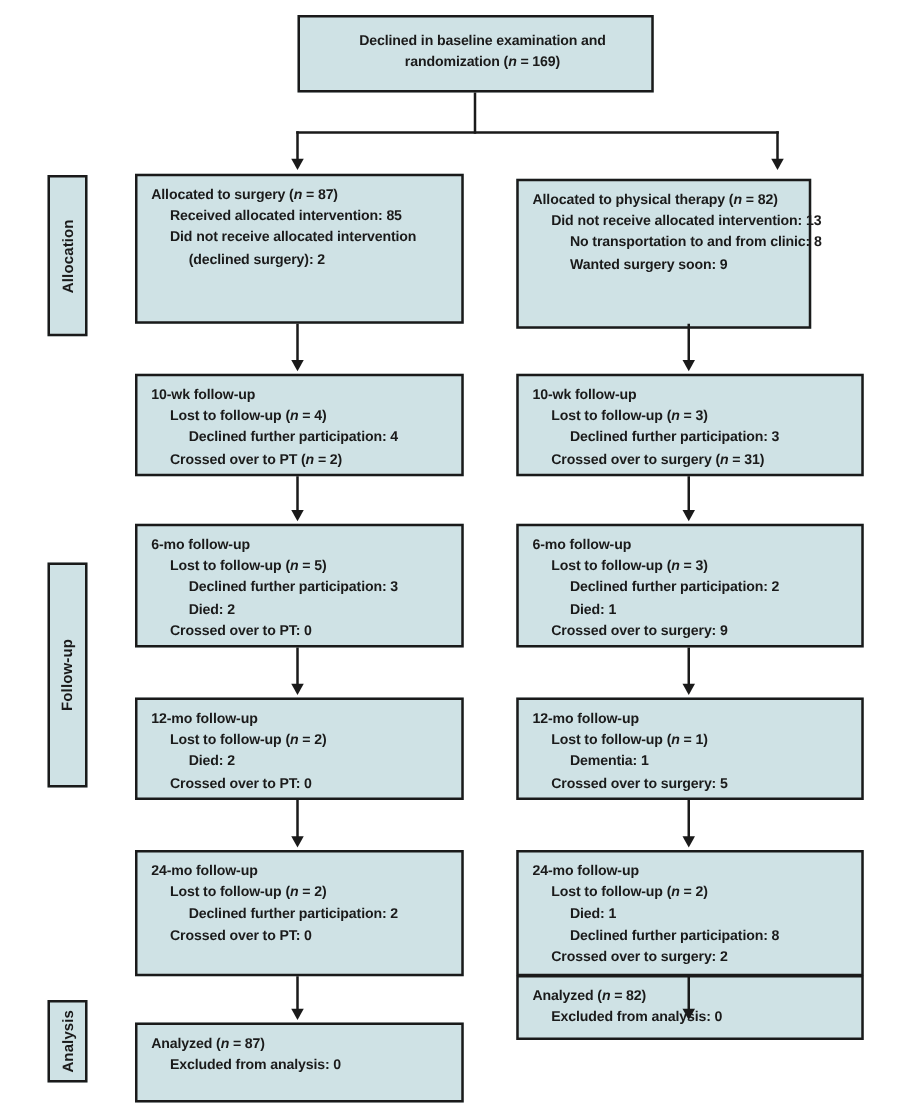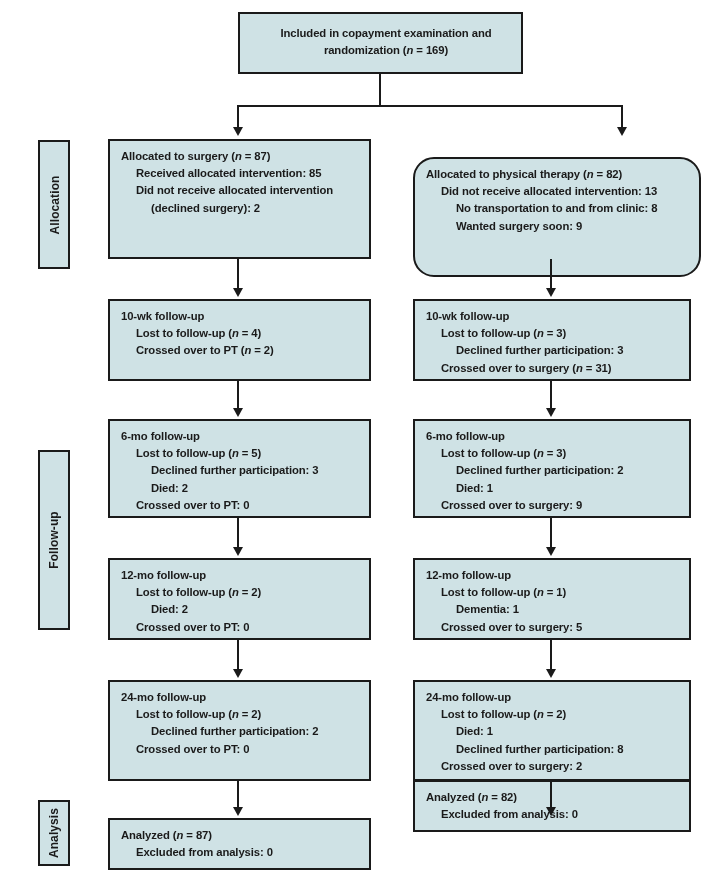--- a/index.html
+++ b/index.html
@@ -81,21 +81,21 @@
     border-left: 5px solid transparent;
     border-right: 5px solid transparent;
     border-top: 9px solid #1a1a1a;
   }
 </style>
 </head>
 <body>
 
 <div class="box center" style="left:238px; top:12px; width:285px; height:62px;">
   <div class="box-inner">
-    <div class="box-text">Included in copayment examination and</div>
+    <div class="box-text">Declined in baseline examination and</div>
     <div class="box-text">randomization (<em class="n">n</em> = 169)</div>
   </div>
 </div>
 
 <div class="vline" style="left:379px; top:74px; width:2px; height:33px;"></div>
 <div class="hline" style="left:237px; top:105px; width:386px; height:2px;"></div>
 <div class="vline" style="left:237px; top:105px; width:2px; height:24px;"></div>
 <div class="arrowhead" style="left:233px; top:127px;"></div>
 <div class="vline" style="left:621px; top:105px; width:2px; height:24px;"></div>
 <div class="arrowhead" style="left:617px; top:127px;"></div>
@@ -116,20 +116,21 @@
       <div class="box-text i2">Received allocated intervention: 85</div>
       <div class="box-text i2">Did not receive allocated intervention</div>
       <div class="box-text i3">(declined surgery): 2</div>
     </div>
 </div>
 
 <div class="box" style="left:108px; top:299px; width:263px; height:82px;">
   <div class="box-inner">
       <div class="box-text i1">10-wk follow-up</div>
       <div class="box-text i2">Lost to follow-up (<em class="n">n</em> = 4)</div>
+      <div class="box-text i3">Declined further participation: 4</div>
       <div class="box-text i2">Crossed over to PT (<em class="n">n</em> = 2)</div>
     </div>
 </div>
 
 <div class="box" style="left:108px; top:419px; width:263px; height:99px;">
   <div class="box-inner">
       <div class="box-text i1">6-mo follow-up</div>
       <div class="box-text i2">Lost to follow-up (<em class="n">n</em> = 5)</div>
       <div class="box-text i3">Declined further participation: 3</div>
       <div class="box-text i3">Died: 2</div>
@@ -148,21 +149,21 @@
 
 <div class="box" style="left:108px; top:680px; width:263px; height:101px;">
   <div class="box-inner">
       <div class="box-text i1">24-mo follow-up</div>
       <div class="box-text i2">Lost to follow-up (<em class="n">n</em> = 2)</div>
       <div class="box-text i3">Declined further participation: 2</div>
       <div class="box-text i2">Crossed over to PT: 0</div>
     </div>
 </div>
 
-<div class="box" style="left:108px; top:818px; width:263px; height:52px;">
+<div class="box" style="left:108px; top:818px; width:263px; height:64px;">
   <div class="box-inner">
       <div class="box-text i1">Analyzed (<em class="n">n</em> = 87)</div>
       <div class="box-text i2">Excluded from analysis: 0</div>
     </div>
 </div>
 
 <div class="vline" style="left:237px; top:259px; width:2px; height:31px;"></div>
 <div class="arrowhead" style="left:233px; top:288px;"></div>
 
 <div class="vline" style="left:237px; top:381px; width:2px; height:29px;"></div>
@@ -170,21 +171,21 @@
 
 <div class="vline" style="left:237px; top:518px; width:2px; height:31px;"></div>
 <div class="arrowhead" style="left:233px; top:547px;"></div>
 
 <div class="vline" style="left:237px; top:640px; width:2px; height:31px;"></div>
 <div class="arrowhead" style="left:233px; top:669px;"></div>
 
 <div class="vline" style="left:237px; top:781px; width:2px; height:28px;"></div>
 <div class="arrowhead" style="left:233px; top:807px;"></div>
 
-<div class="box" style="left:413px; top:157px; width:288px; height:120px;border-radius:21px;">
+<div class="box" style="left:413px; top:143px; width:236px; height:120px;">
   <div class="box-inner">
       <div class="box-text i1">Allocated to physical therapy (<em class="n">n</em> = 82)</div>
       <div class="box-text i2">Did not receive allocated intervention: 13</div>
       <div class="box-text i3">No transportation to and from clinic: 8</div>
       <div class="box-text i3">Wanted surgery soon: 9</div>
     </div>
 </div>
 
 <div class="box" style="left:413px; top:299px; width:278px; height:82px;">
   <div class="box-inner">

